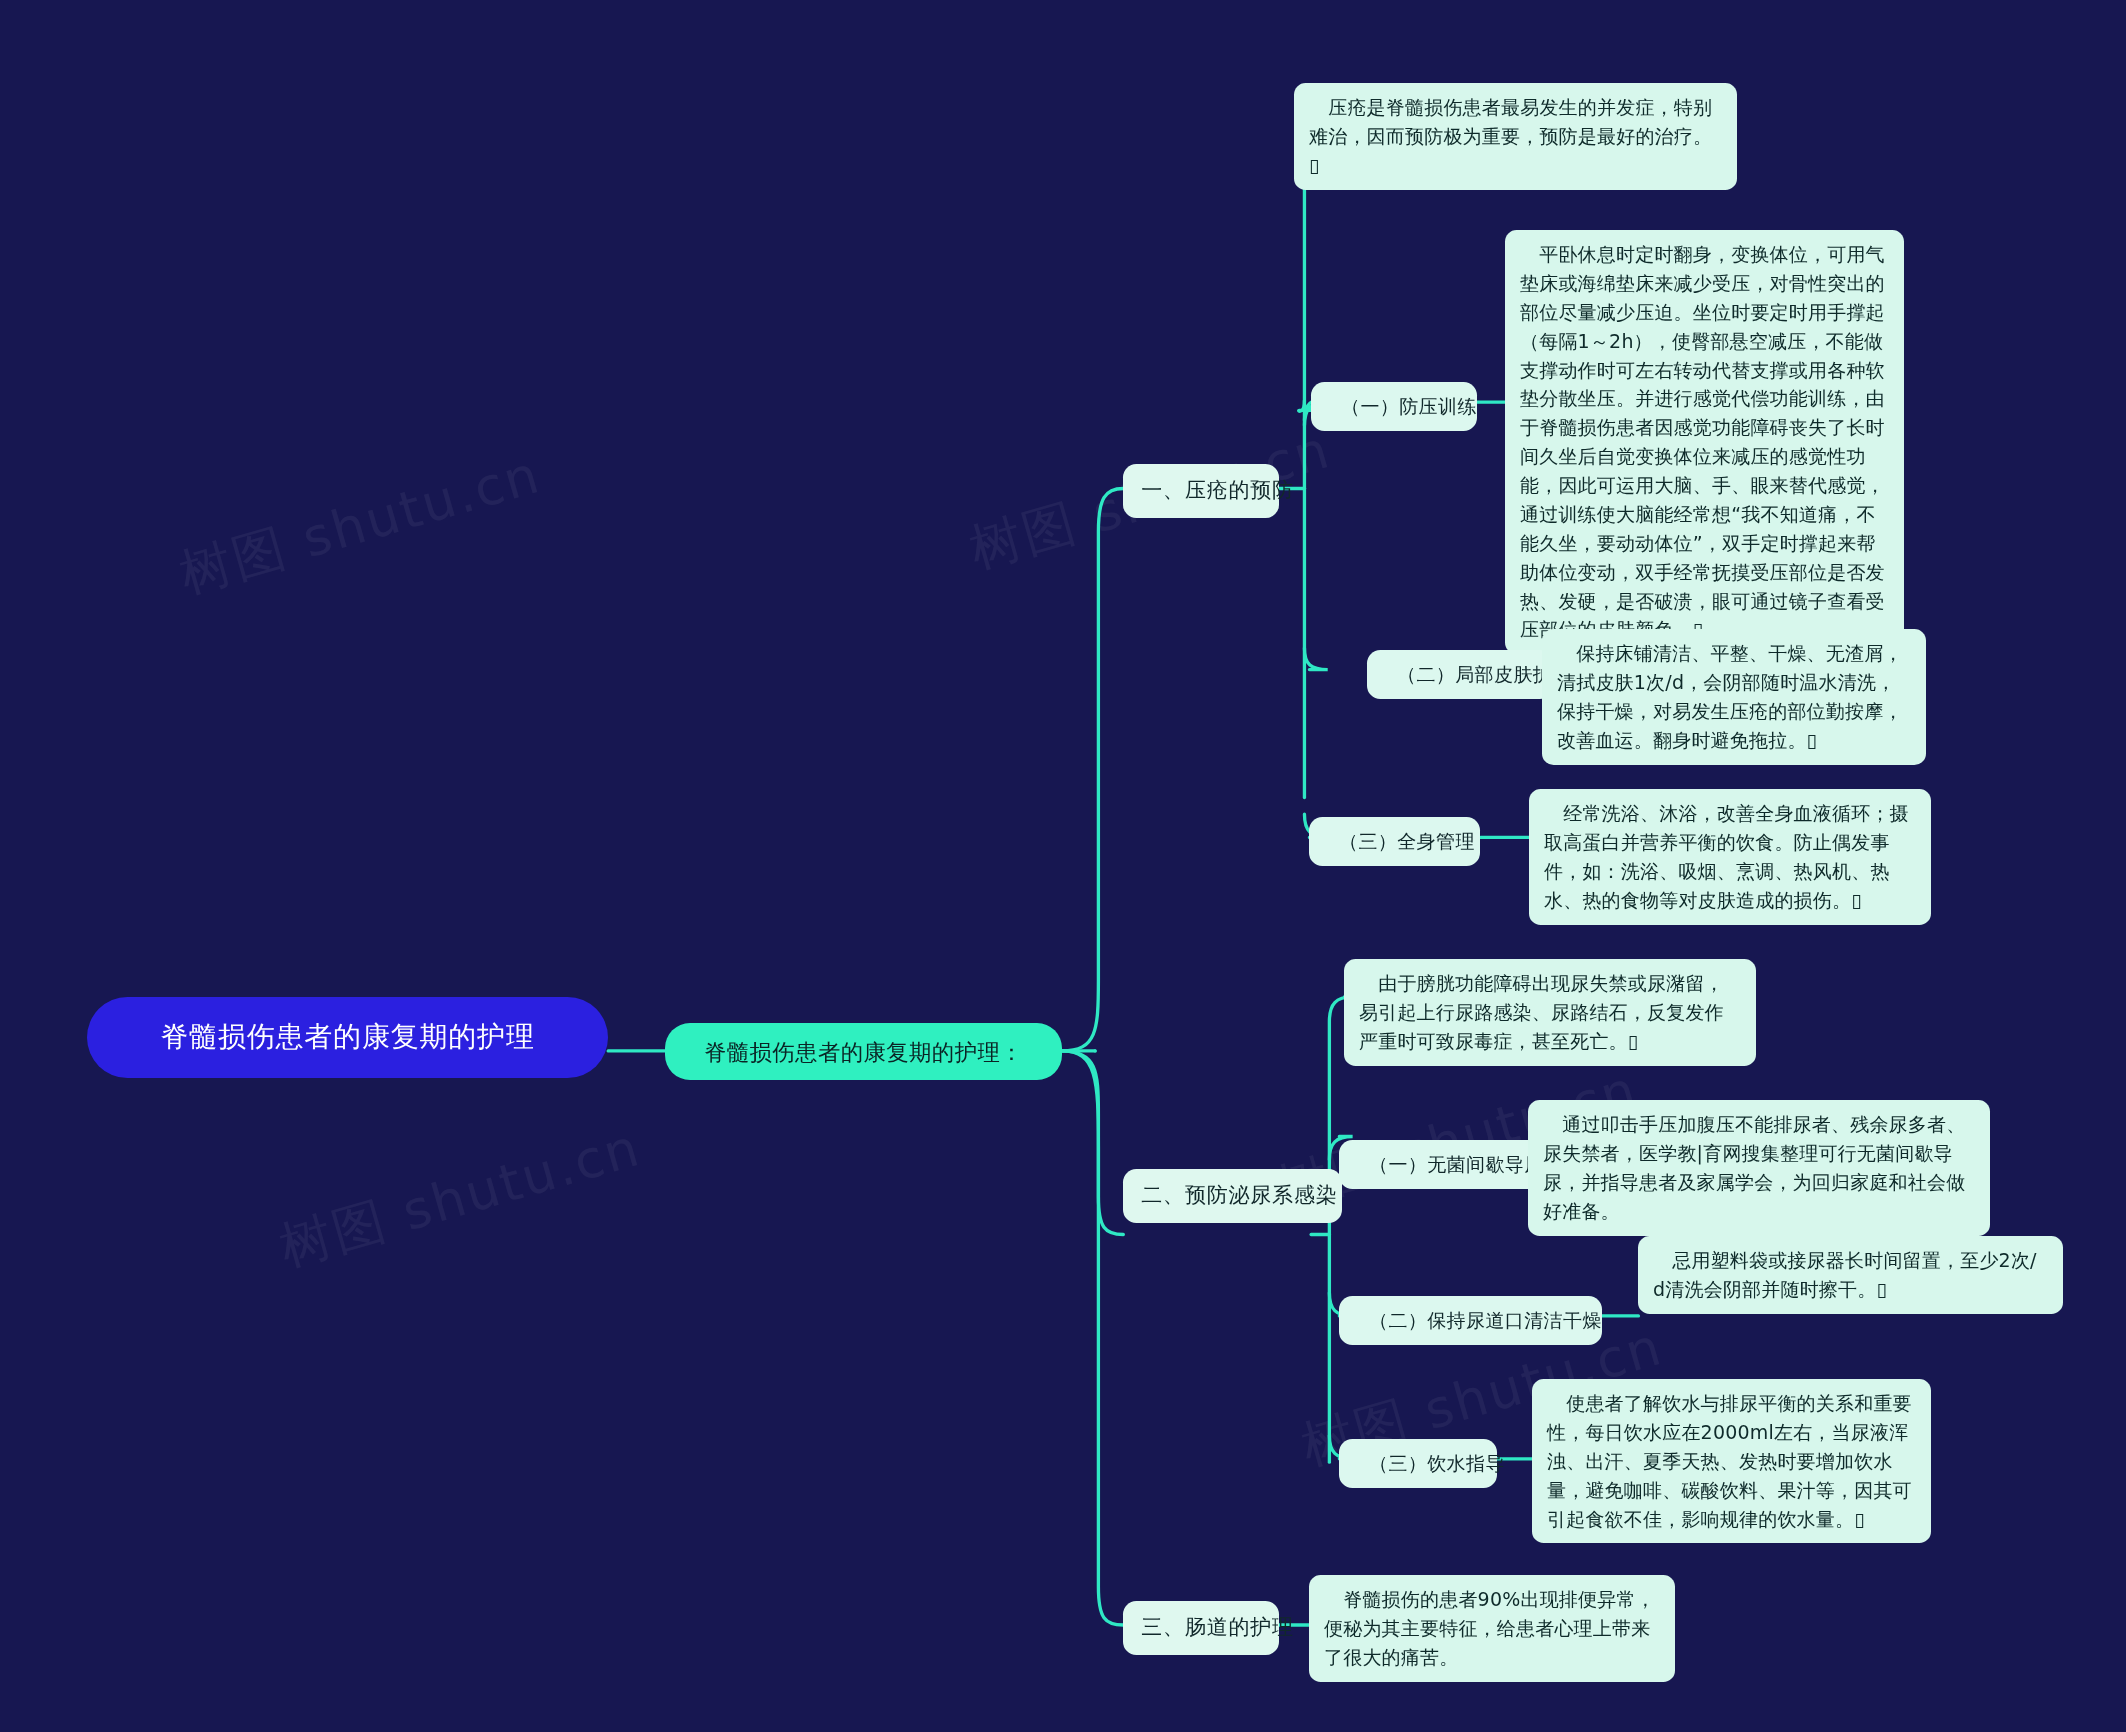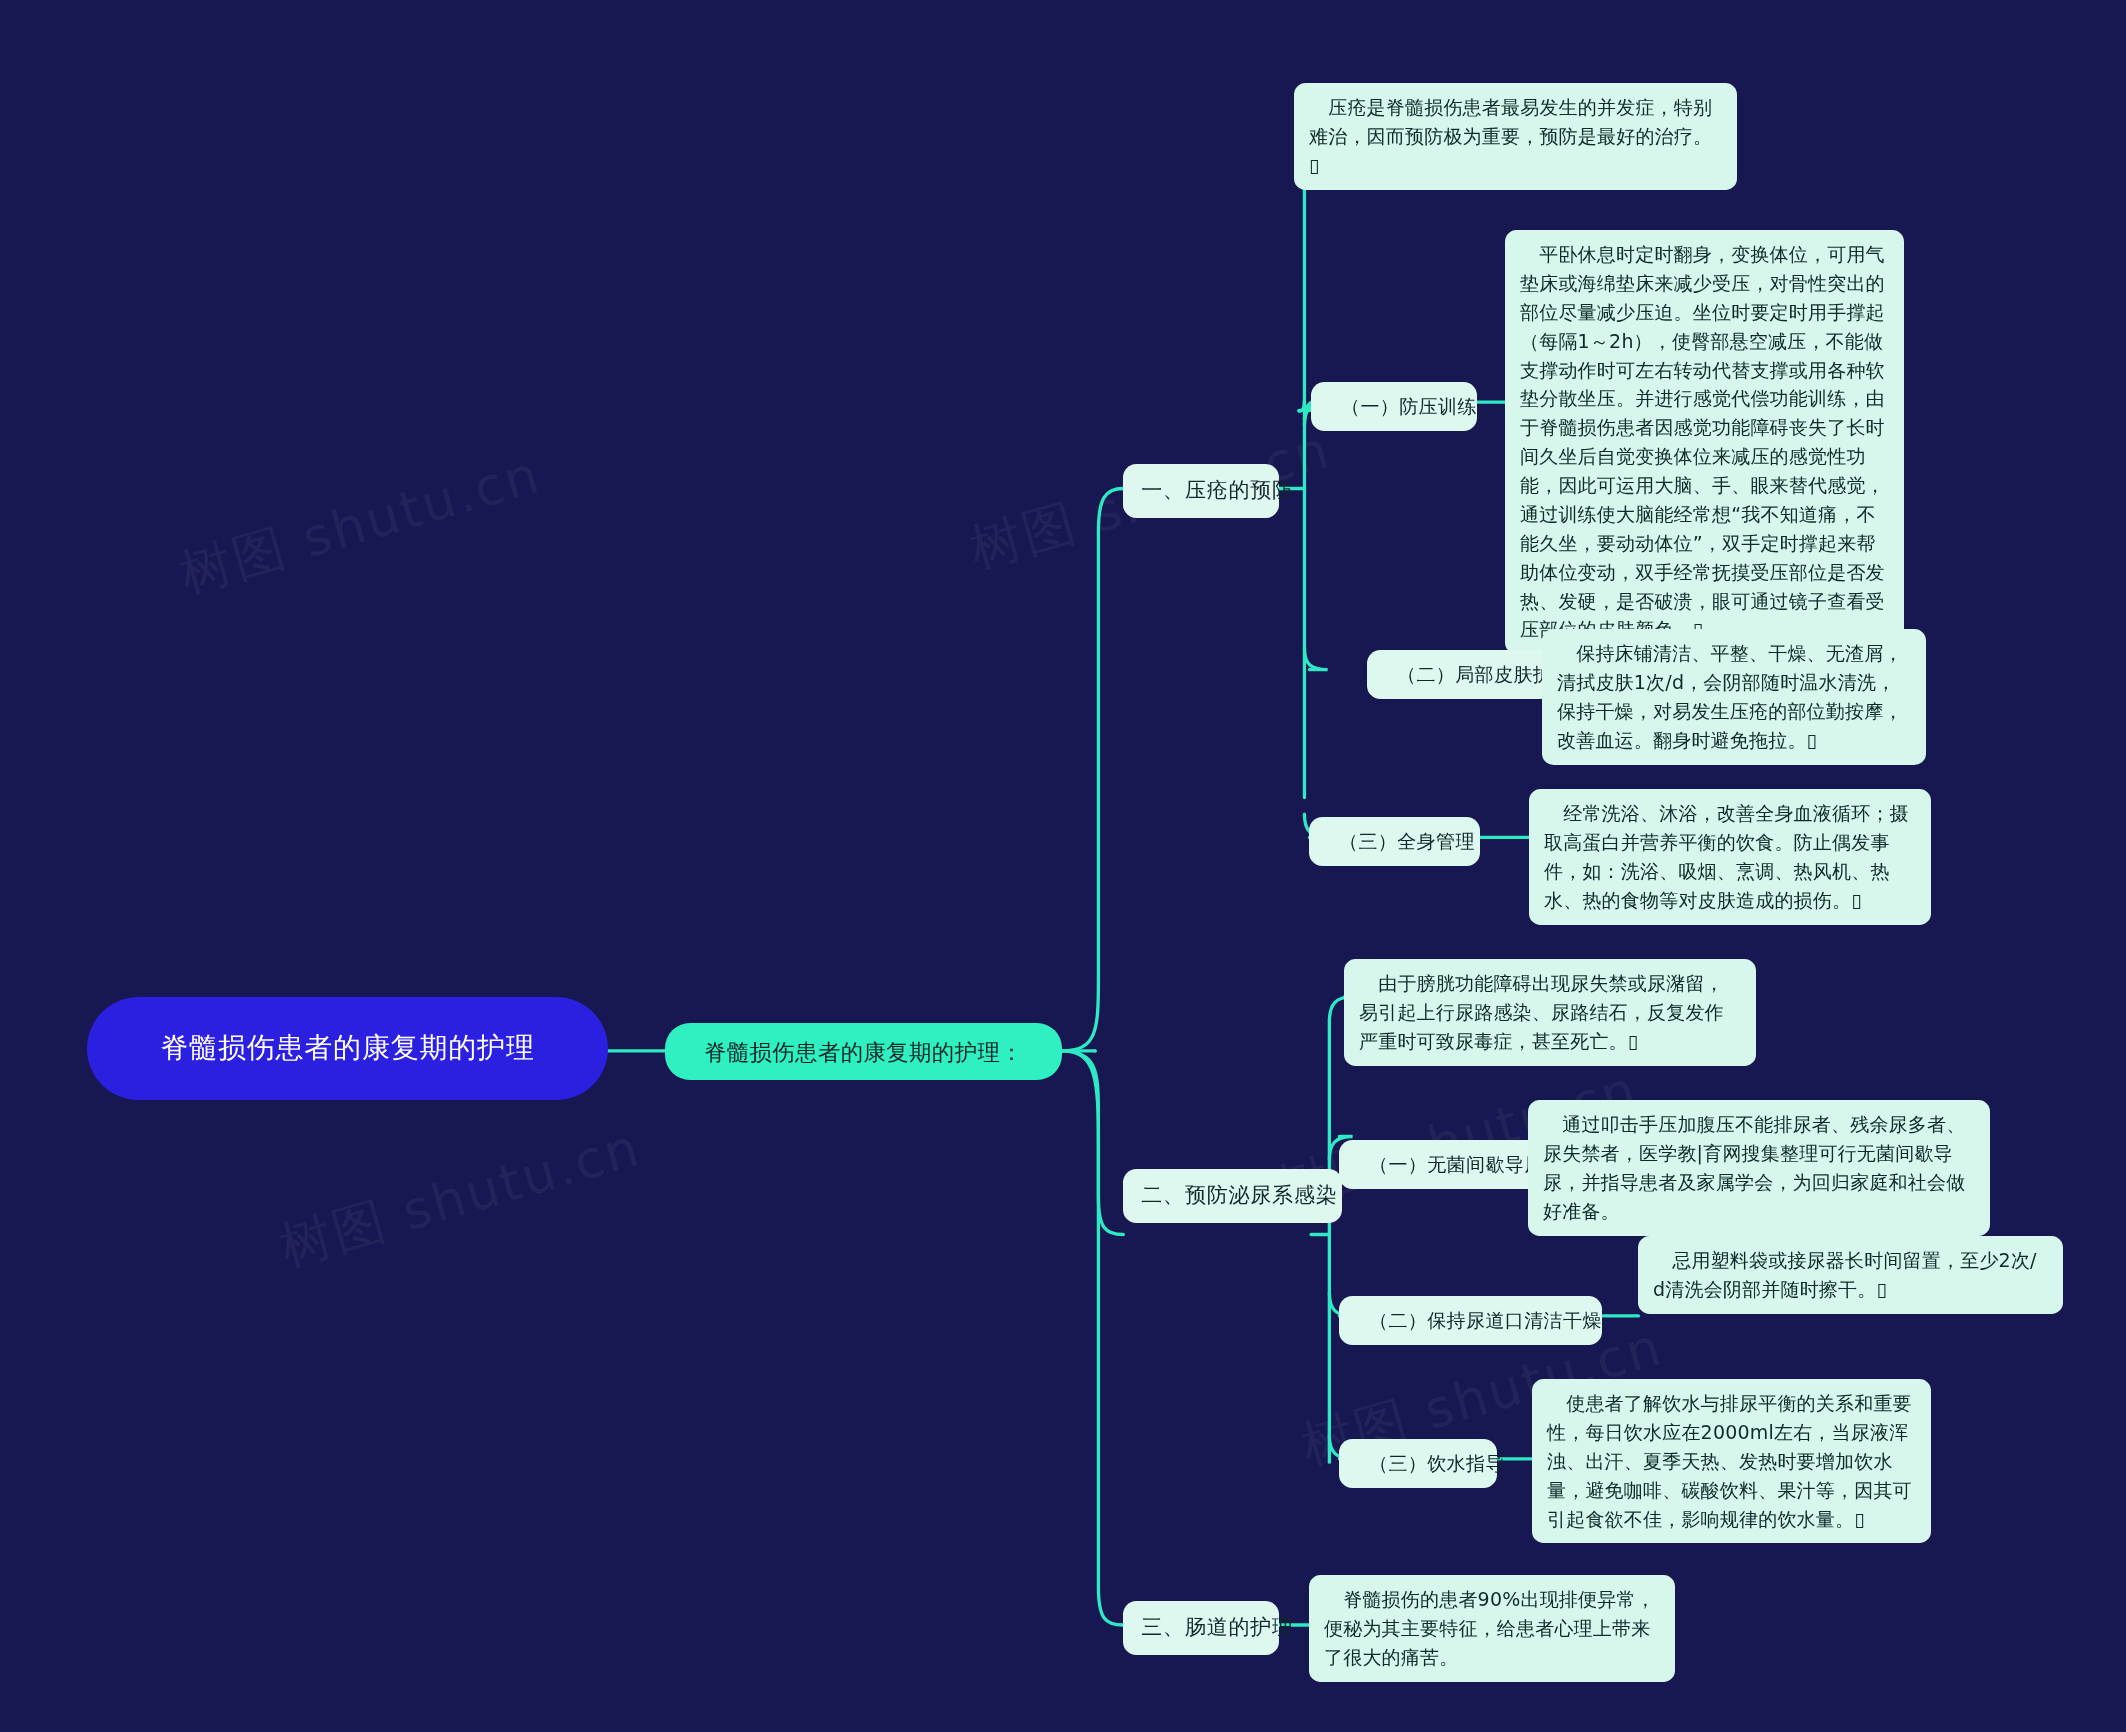--- a/index.html
+++ b/index.html
@@ -42,21 +42,21 @@
     white-space: pre-wrap;
     word-break: break-all;
   }
   .root {
     background: #2b20e0;
     color: #ffffff;
     border-radius: 56px;
     font-size: 28px;
     text-align: center;
     line-height: 1.45;
-    padding: 31px 25px;
+    padding: 20px 25px;
     letter-spacing: 0.8px;
   }
   .lvl2 {
     background: #2ff0c0;
     color: #0a2424;
     border-radius: 25px;
     font-size: 22.4px;
     text-align: center;
     padding: 11.6px 20px;
     white-space: nowrap;

